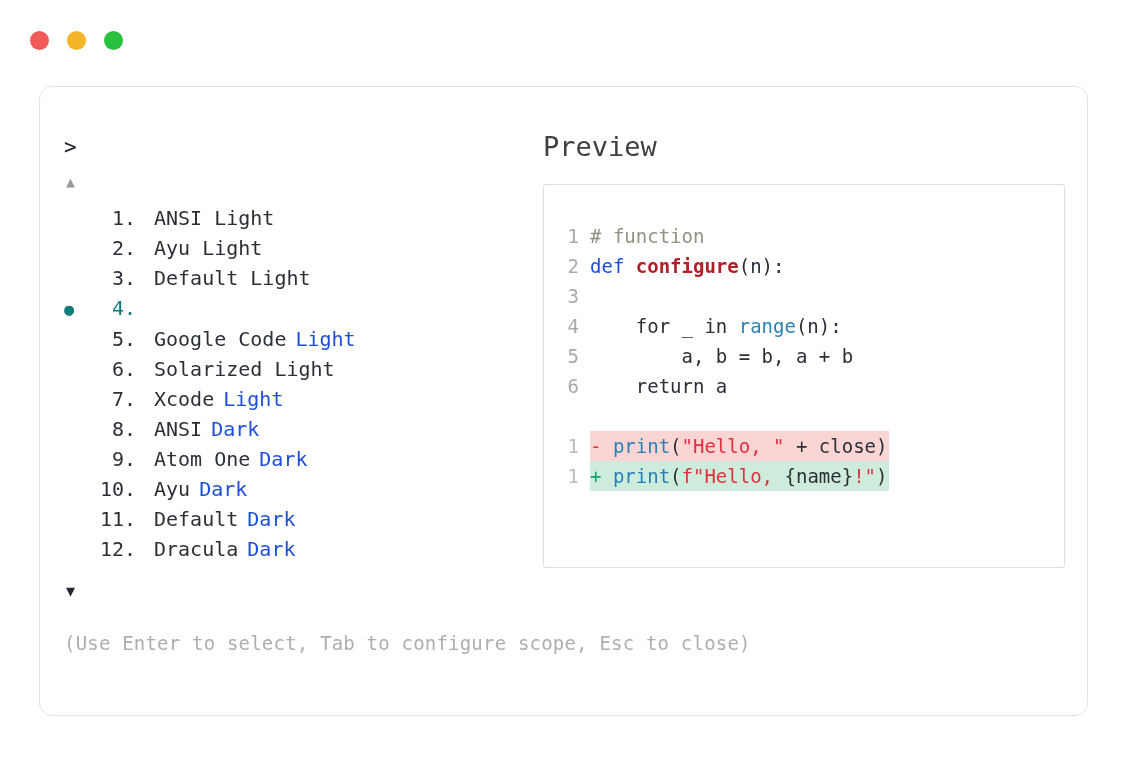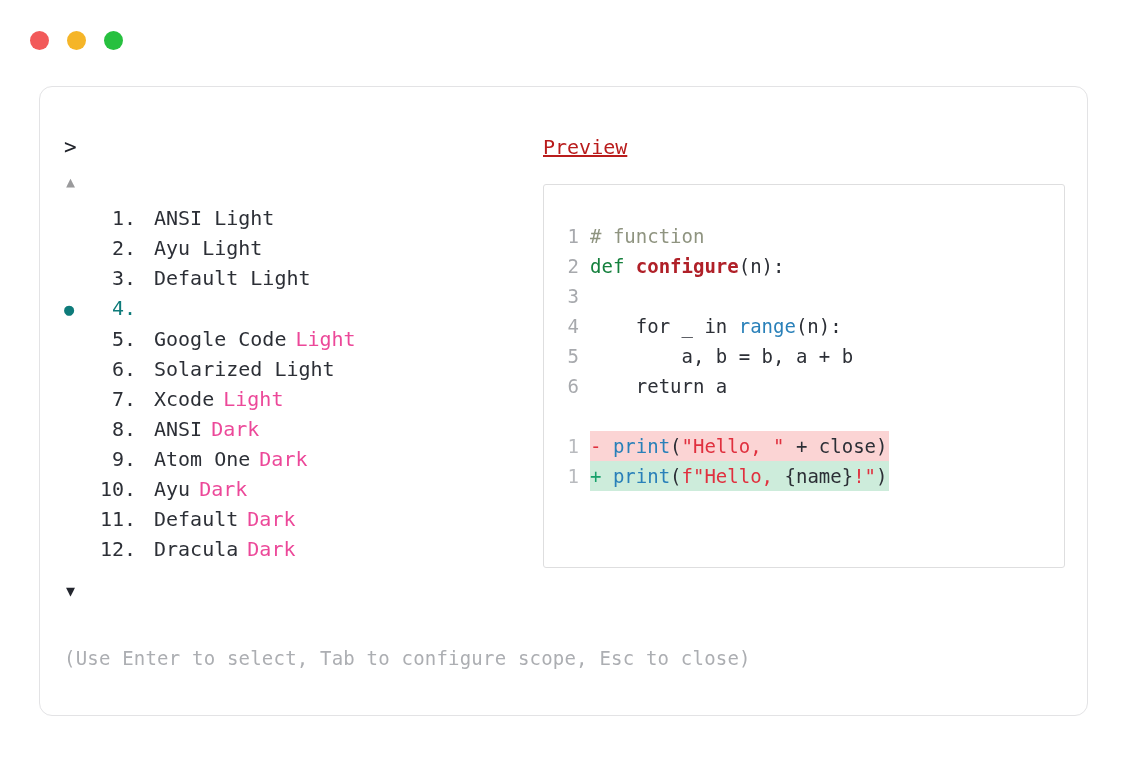--- a/index.html
+++ b/index.html
@@ -112,53 +112,52 @@
     flex: 0 0 46px;
     text-align: right;
     color: #2c2f36;
   }
   .row-dot-sep {
     width: 18px;
     flex: 0 0 18px;
     color: #2c2f36;
   }
   .row-name { color: #2c2f36; }
-  .row-variant { color: #ec4899; padding-left: 9px; }
+  .row-variant { color: #1d4ed8; padding-left: 9px; }
 
   .theme-row.is-selected .row-index,
   .theme-row.is-selected .row-dot-sep,
   .theme-row.is-selected .row-name,
   .theme-row.is-selected .row-variant {
     color: #0e7b7a;
   }
 
   
   .hint {
     position: absolute;
     left: 24px;
-    top: 558px;
+    top: 543px;
     font-size: 19px;
     line-height: 26px;
     color: #acaeb2;
     letter-spacing: 0.2px;
     white-space: pre;
   }
 
   
   .right-col {
     position: absolute;
     left: 503px;
     top: 46px;
     width: 525px;
   }
   .preview-label {
-    font-size: 20px;
+    font-size: 27px;
     line-height: 28px;
-    color: #b91c1c;
-    text-decoration: underline;
+    color: #404040;
   }
   .preview-box {
     margin-top: 23px;
     box-sizing: border-box;
     width: 522px;
     height: 384px;
     border: 1px solid #dededf;
     border-radius: 3px;
     background: #ffffff;
     padding: 36px 0 0 0;
@@ -179,21 +178,21 @@
     text-align: right;
     padding-right: 11px;
     box-sizing: border-box;
     color: #a7a9ad;
   }
   .code-text { white-space: pre; margin-top: 30px; }
   .code-body { display: inline-block; }
 
   
   .tok-comment { color: #8f9480; }
-  .tok-kw      { color: #15803d; }
+  .tok-kw      { color: #1d4ed8; }
   .tok-fn      { color: #b02028; font-weight: bold; }
   .tok-num     { color: #0e7b7a; }
   .tok-builtin { color: #2980b9; }
   .tok-str     { color: #e0303e; }
   .tok-plain   { color: #2c2f36; }
   .tok-minus   { color: #e0303e; }
   .tok-plus    { color: #17a06a; }
 
   .code-gap { height: 30px; }
 

